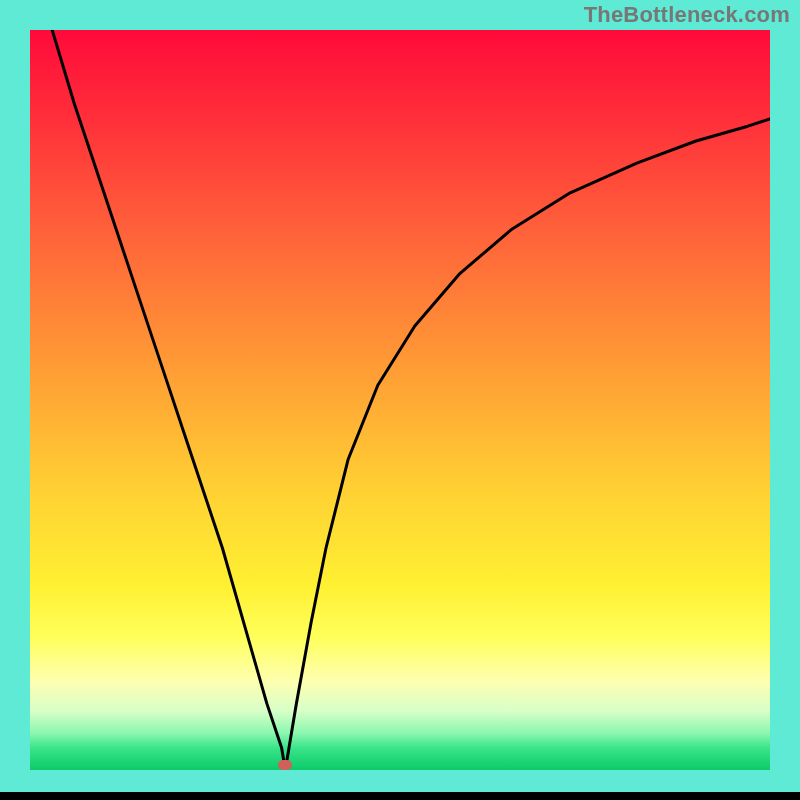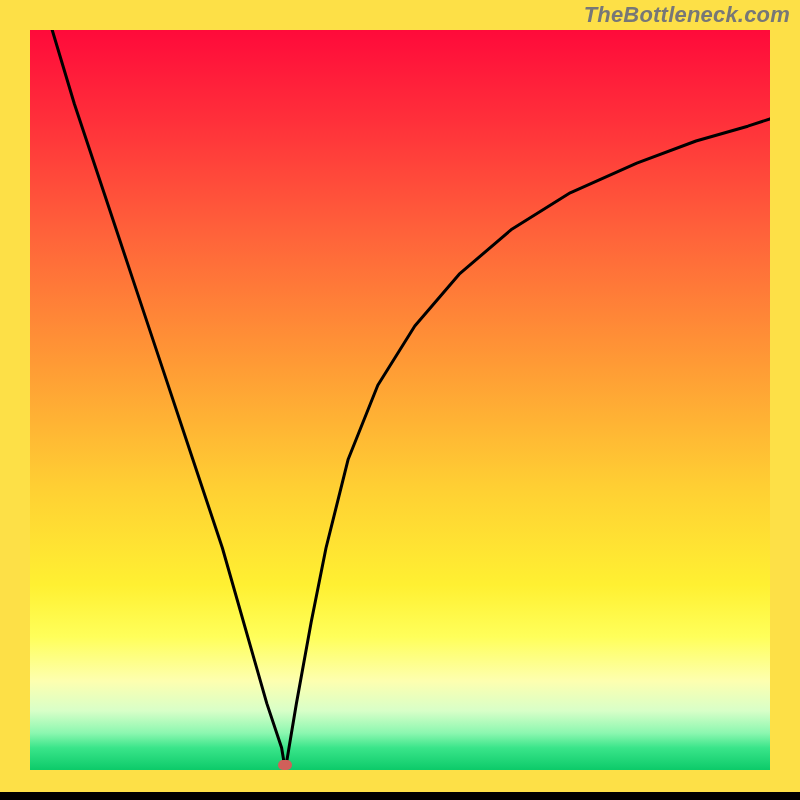--- a/index.html
+++ b/index.html
@@ -8,22 +8,21 @@
     width: 800px;
     height: 800px;
     background: #000;
     overflow: hidden;
     font-family: Arial, Helvetica, sans-serif;
   }
   .frame {
     position: relative;
     width: 800px;
     height: 792px;
-    background: #fde047;
-    font-style: italic;
+    background: #5eead4;
   }
   .watermark {
     position: absolute;
     top: 2px;
     right: 10px;
     color: #777;
     font-size: 22px;
     font-weight: 600;
     letter-spacing: 0.2px;
     z-index: 4;

